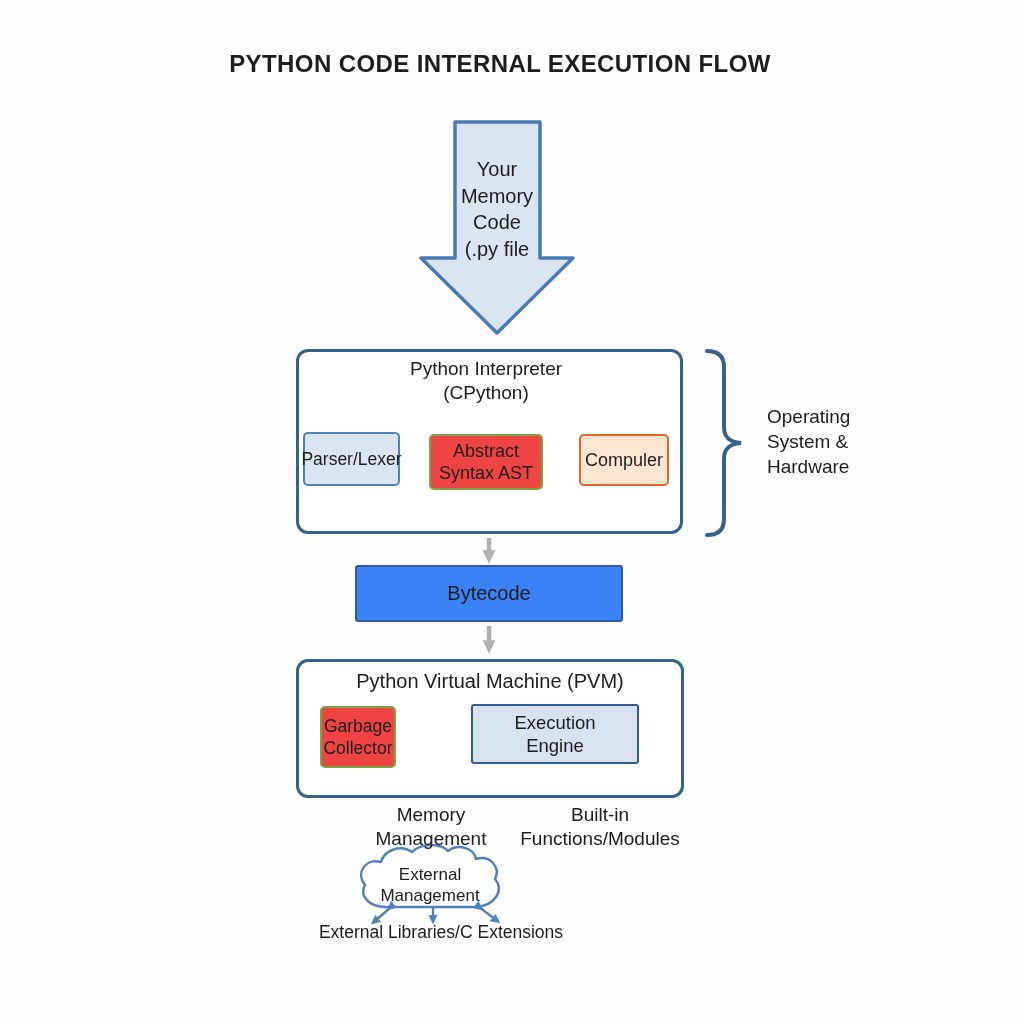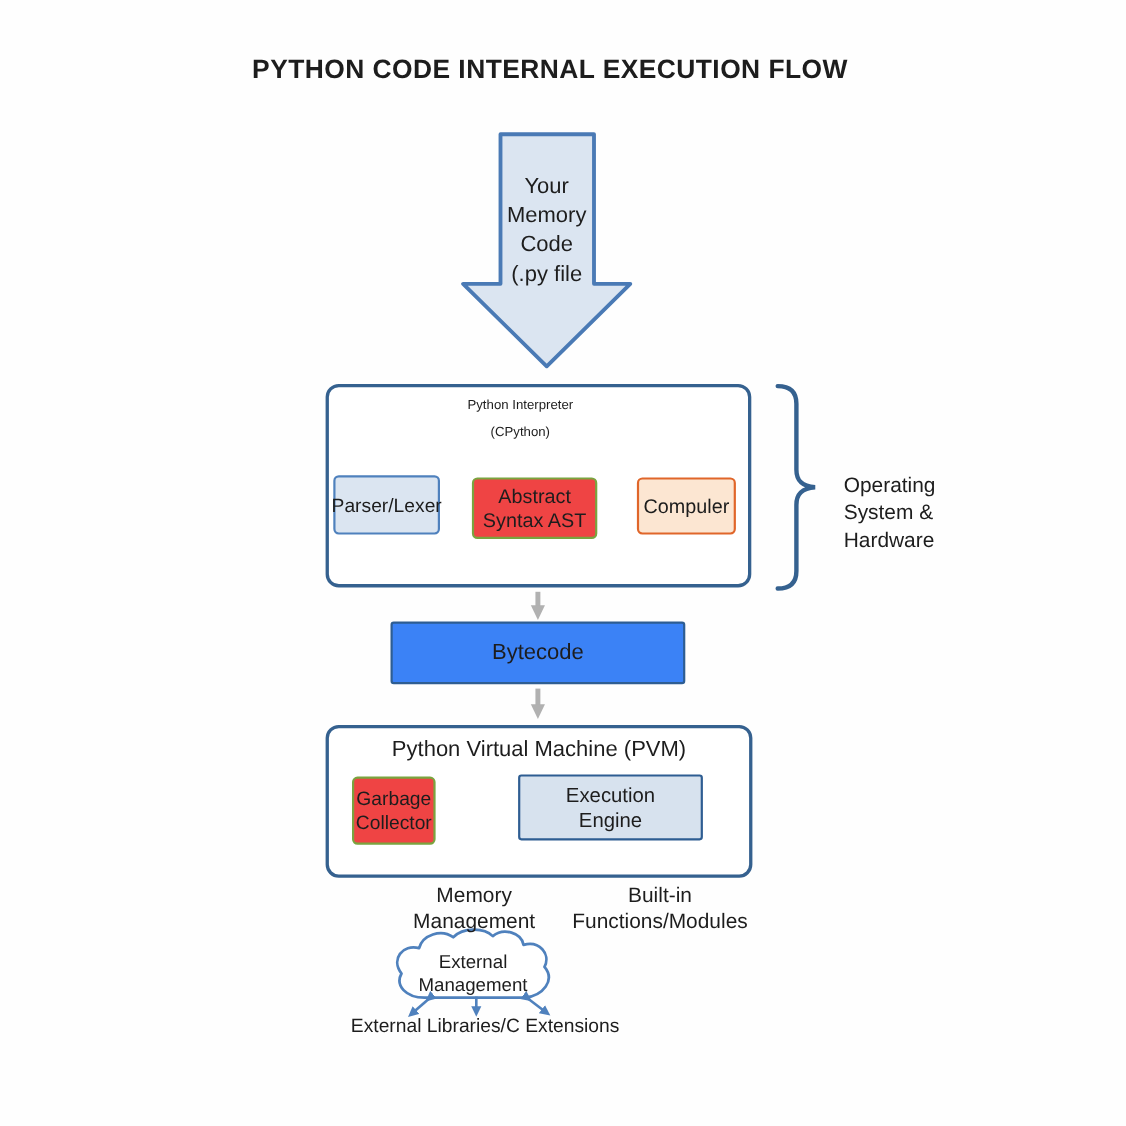--- a/index.html
+++ b/index.html
@@ -74,39 +74,39 @@
   <div class="abs txt title" style="left:0;top:50px;width:1000px;">PYTHON CODE INTERNAL EXECUTION FLOW</div>
 
   <div class="abs txt" style="left:442px;top:156px;width:110px;font-size:20px;line-height:26.5px;">
     <div>Your</div>
     <div>Memory</div>
     <div>Code</div>
     <div>(.py file</div>
   </div>
 
   <div class="container-box" style="left:296px;top:349px;width:387px;height:185px;"></div>
-  <div class="abs txt" style="left:323px;top:357px;width:300px;font-size:12px;line-height:23.5px;">
+  <div class="abs txt" style="left:336px;top:357px;width:300px;font-size:19px;line-height:23.5px;">
     <div>Python Interpreter</div>
     <div>(CPython)</div>
   </div>
 
   <div class="box blue-box" style="left:303px;top:432px;width:97px;height:54px;font-size:17.5px;">
     <div>Parser/Lexer</div>
   </div>
 
   <div class="box green-box" style="left:429px;top:434px;width:114px;height:56px;font-size:18px;line-height:22px;">
     <div>Abstract</div>
     <div>Syntax AST</div>
   </div>
 
   <div class="box orange-box" style="left:579px;top:434px;width:90px;height:52px;font-size:18px;">
     <div>Compuler</div>
   </div>
 
-  <div class="abs" style="left:767px;top:404px;font-size:19px;line-height:25px;margin-top:25px;">
+  <div class="abs" style="left:767px;top:404px;font-size:19px;line-height:25px;">
     <div>Operating</div>
     <div>System &amp;</div>
     <div>Hardware</div>
   </div>
 
   <div class="box darkblue-box" style="left:355px;top:565px;width:268px;height:57px;font-size:20px;background:#3b82f6;">
     <div>Bytecode</div>
   </div>
 
   <div class="container-box" style="left:296px;top:659px;width:388px;height:139px;"></div>

